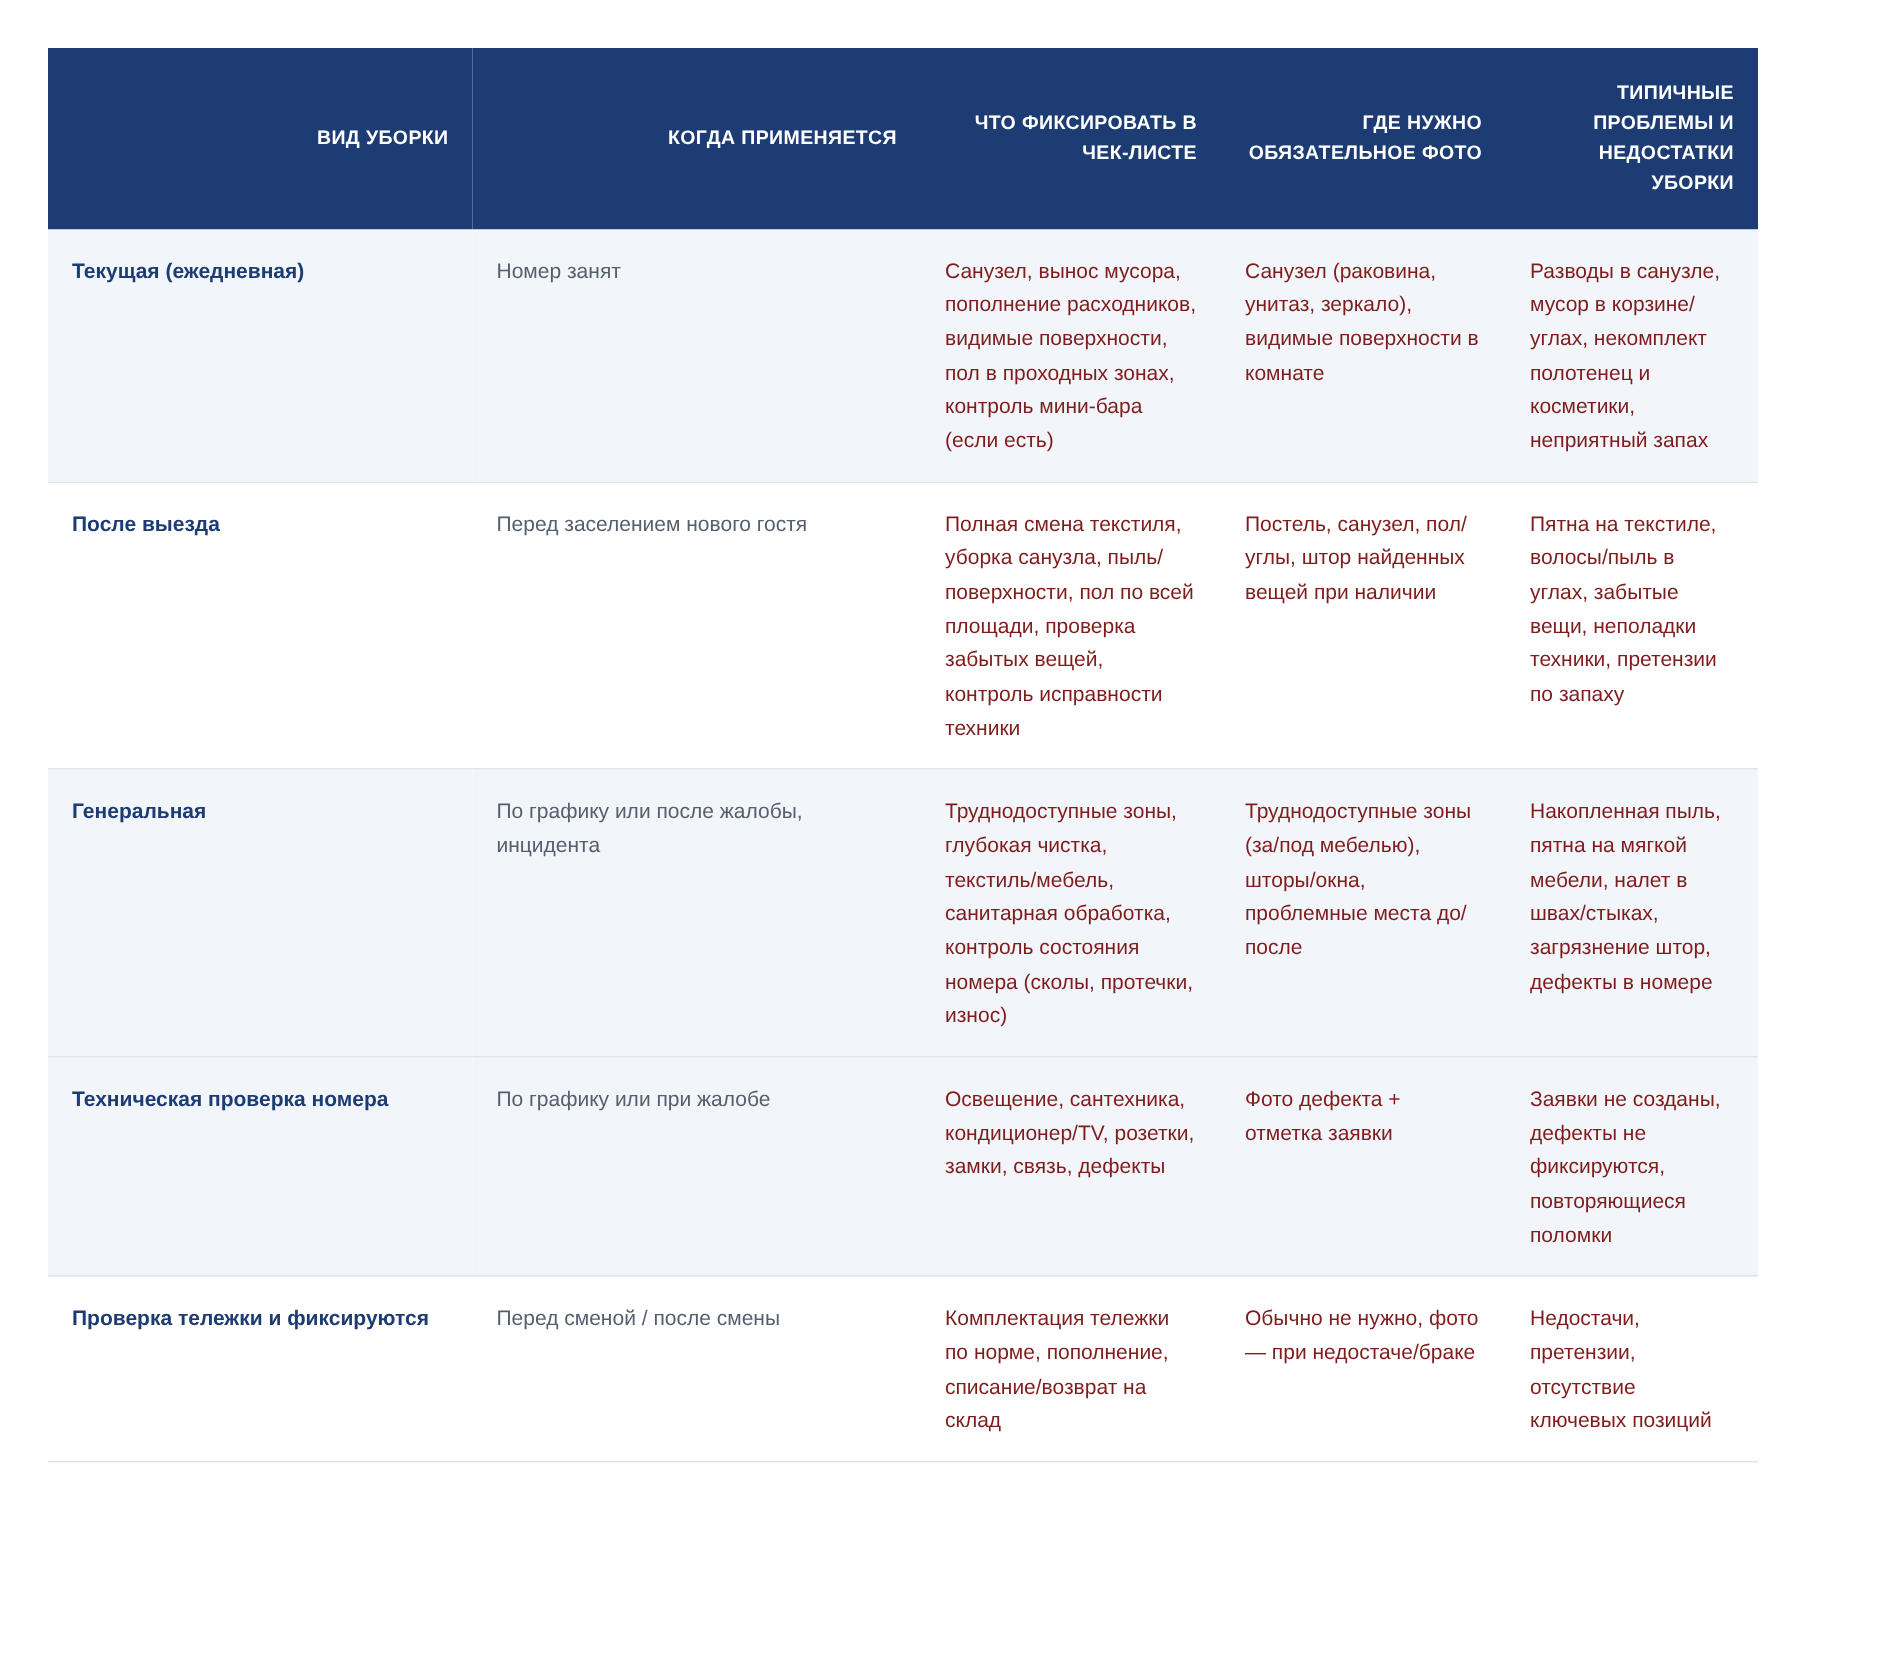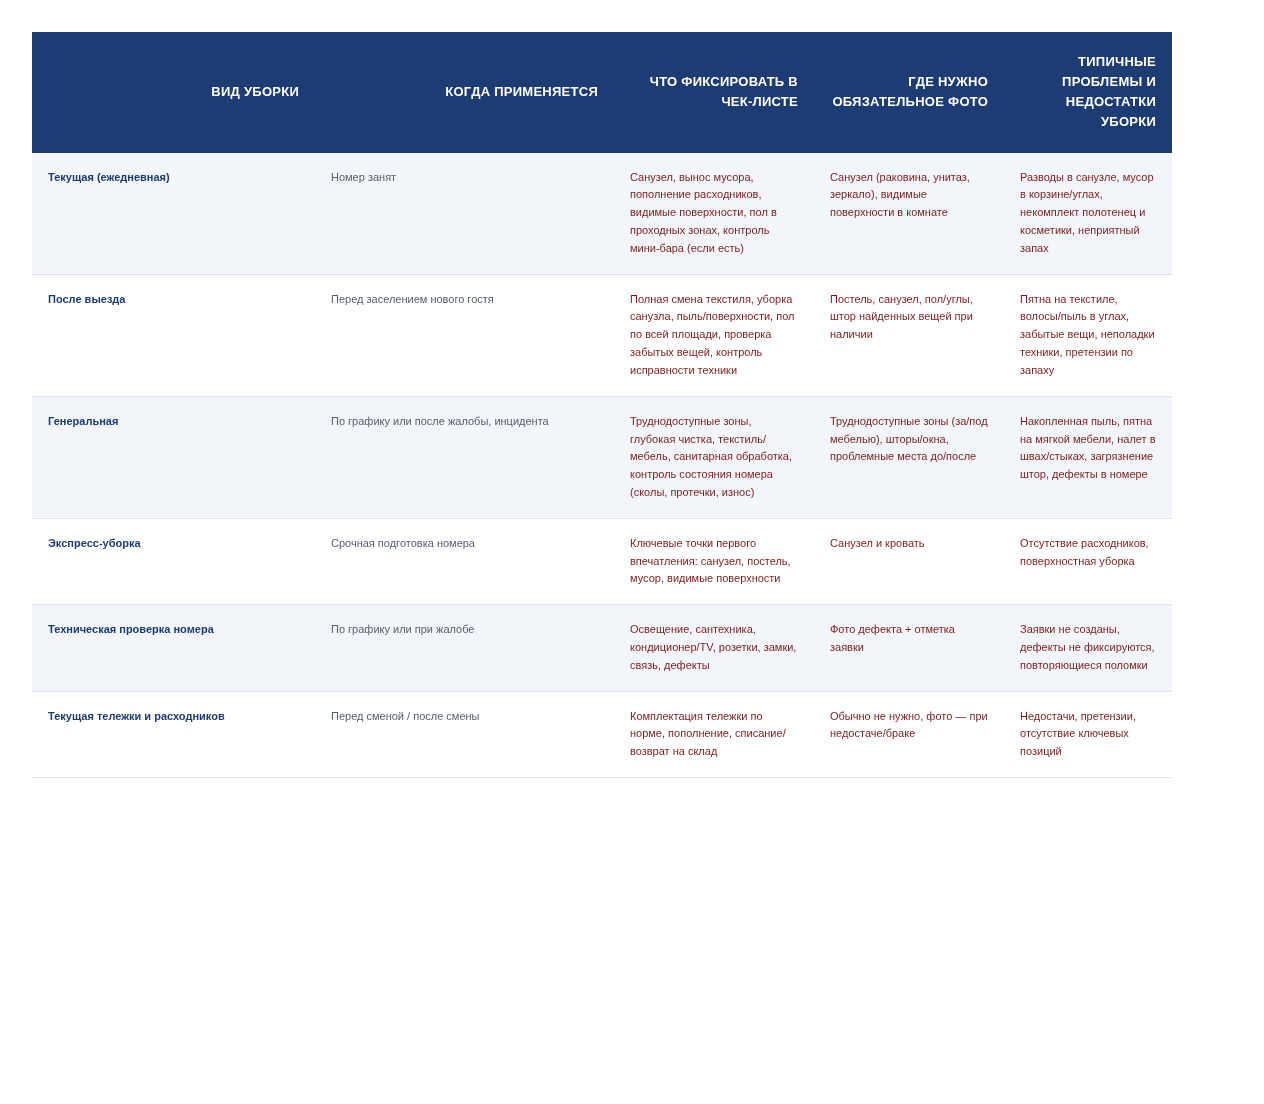--- a/index.html
+++ b/index.html
@@ -48,21 +48,21 @@
 
   tbody tr.data-row {
     border-bottom: 1px solid #dfe5ee;
   }
   tbody tr.data-row.odd  { background: #f2f5fa; }
   tbody tr.data-row.even { background: #ffffff; }
 
   tbody td {
     vertical-align: top;
     padding: 16px;
-    font-size: 11px;
+    font-size: 14px;
     line-height: 1.62;
     color: #2e3440;
     box-sizing: border-box;
     margin-top: 40px;
   }
   td.cell-type {
     color: #1d3c73;
     font-weight: bold;
     white-space: nowrap;
   }
@@ -111,36 +111,29 @@
         <td class="cell-photo">Постель, санузел, пол/углы, штор найденных вещей при наличии</td>
         <td class="cell-problem">Пятна на текстиле, волосы/пыль в углах, забытые вещи, неполадки техники, претензии по запаху</td>
       </tr>
       <tr class="data-row odd">
         <td class="cell-type">Генеральная</td>
         <td class="cell-when">По графику или после жалобы, инцидента</td>
         <td class="cell-what">Труднодоступные зоны, глубокая чистка, текстиль/мебель, санитарная обработка, контроль состояния номера (сколы, протечки, износ)</td>
         <td class="cell-photo">Труднодоступные зоны (за/под мебелью), шторы/окна, проблемные места до/после</td>
         <td class="cell-problem">Накопленная пыль, пятна на мягкой мебели, налет в швах/стыках, загрязнение штор, дефекты в номере</td>
       </tr>
-      <tr class="data-row even">
-        <td class="cell-type">Экспресс-уборка</td>
-        <td class="cell-when">Срочная подготовка номера</td>
-        <td class="cell-what">Ключевые точки первого впечатления: санузел, постель, мусор, видимые поверхности</td>
-        <td class="cell-photo">Санузел и кровать</td>
-        <td class="cell-problem">Отсутствие расходников, поверхностная уборка</td>
-      </tr>
       <tr class="data-row odd">
         <td class="cell-type">Техническая проверка номера</td>
         <td class="cell-when">По графику или при жалобе</td>
         <td class="cell-what">Освещение, сантехника, кондиционер/TV, розетки, замки, связь, дефекты</td>
         <td class="cell-photo">Фото дефекта + отметка заявки</td>
         <td class="cell-problem">Заявки не созданы, дефекты не фиксируются, повторяющиеся поломки</td>
       </tr>
       <tr class="data-row even">
-        <td class="cell-type">Текущая тележки и расходников</td>
+        <td class="cell-type">Проверка тележки и фиксируются</td>
         <td class="cell-when">Перед сменой / после смены</td>
         <td class="cell-what">Комплектация тележки по норме, пополнение, списание/возврат на склад</td>
         <td class="cell-photo">Обычно не нужно, фото — при недостаче/браке</td>
         <td class="cell-problem">Недостачи, претензии, отсутствие ключевых позиций</td>
       </tr>
     </tbody>
   </table>
 </div>
 
 </body></html>

